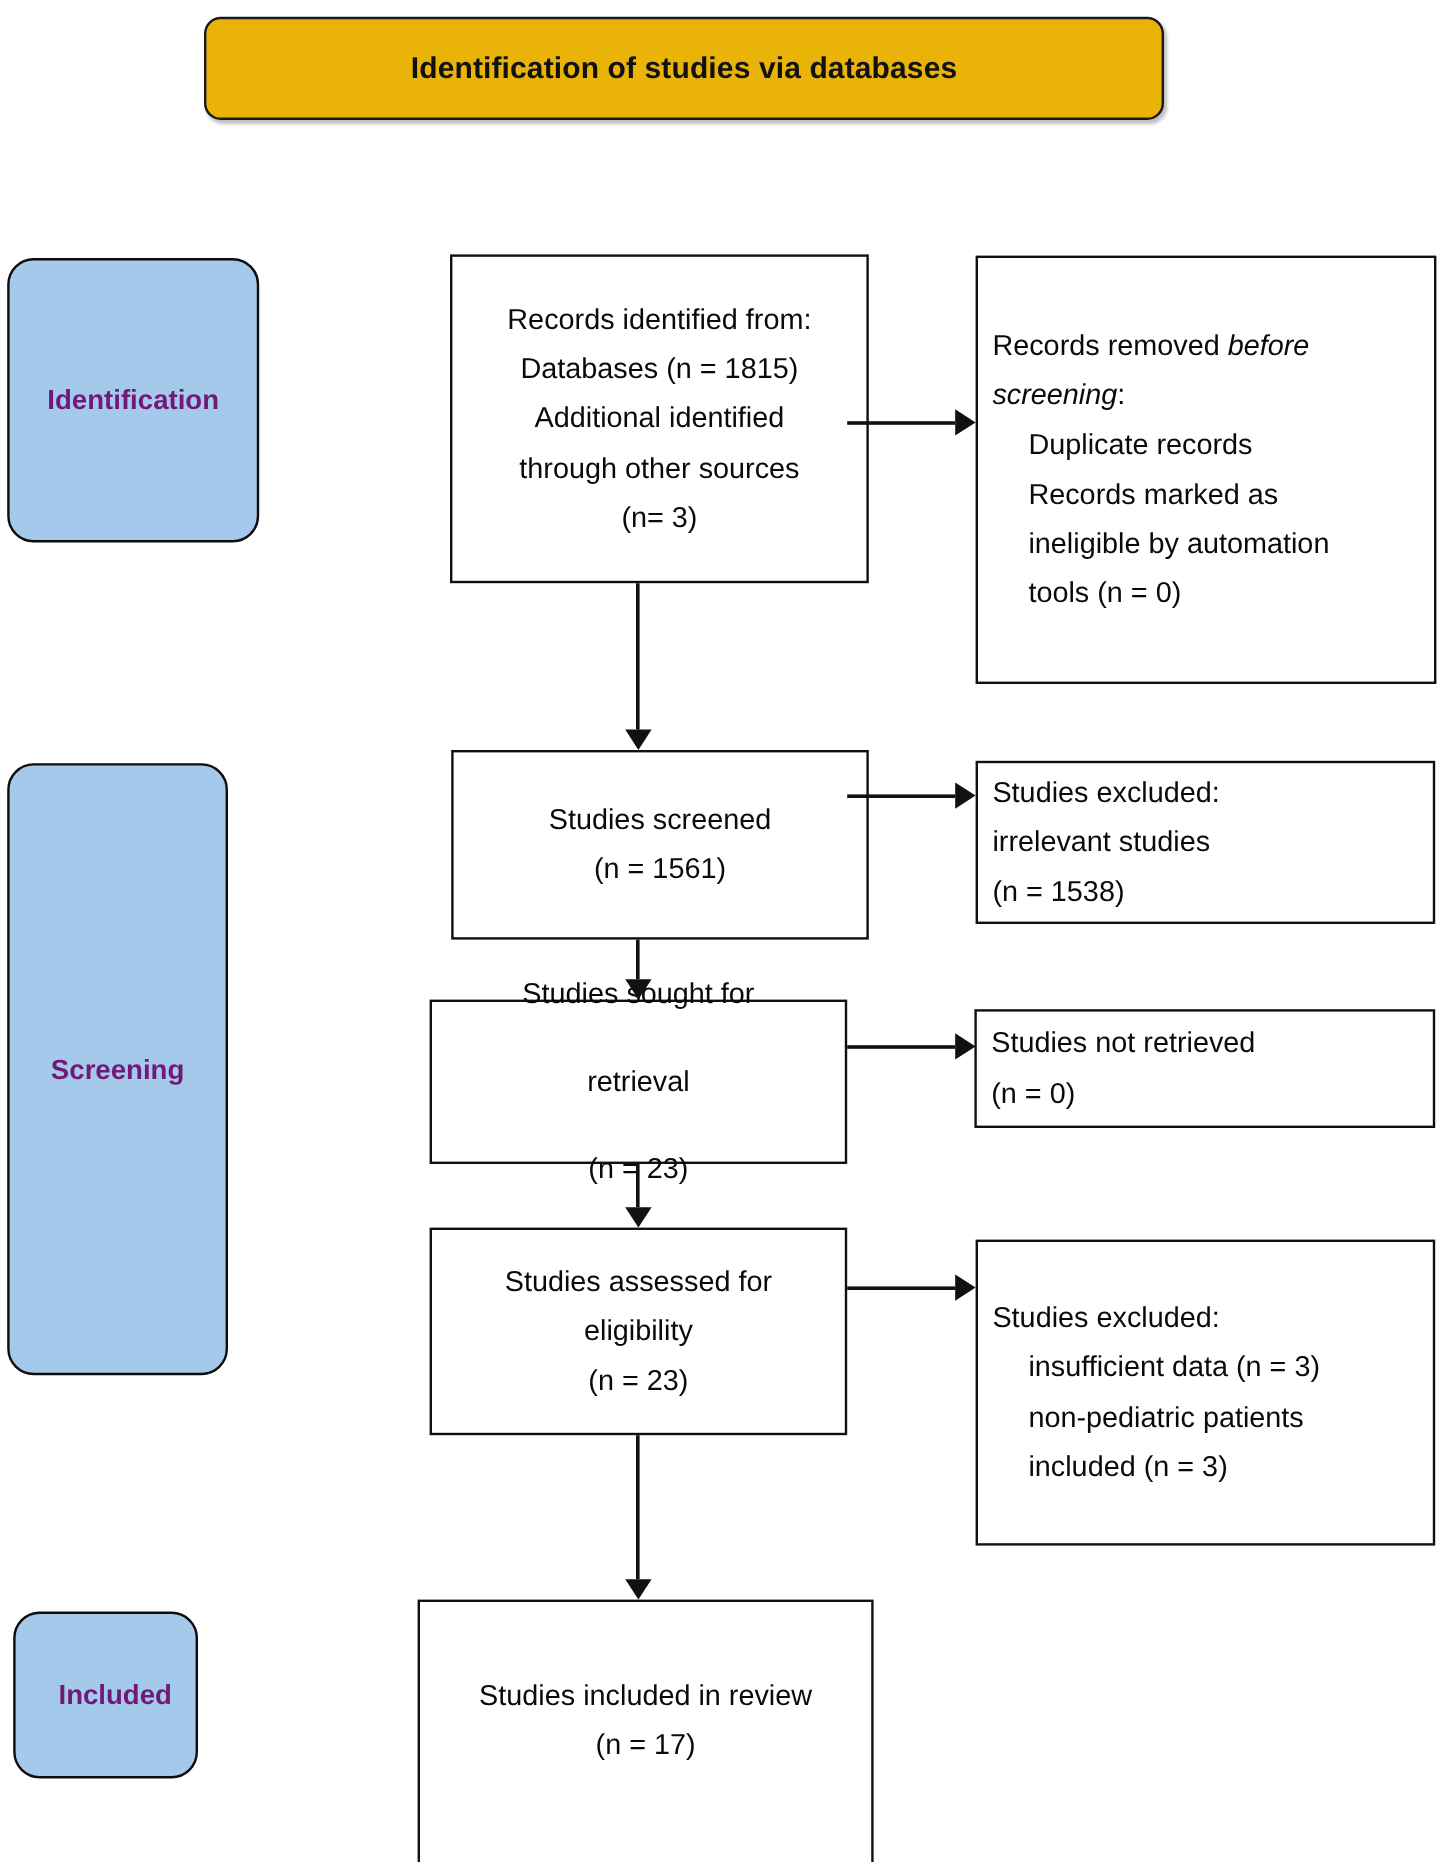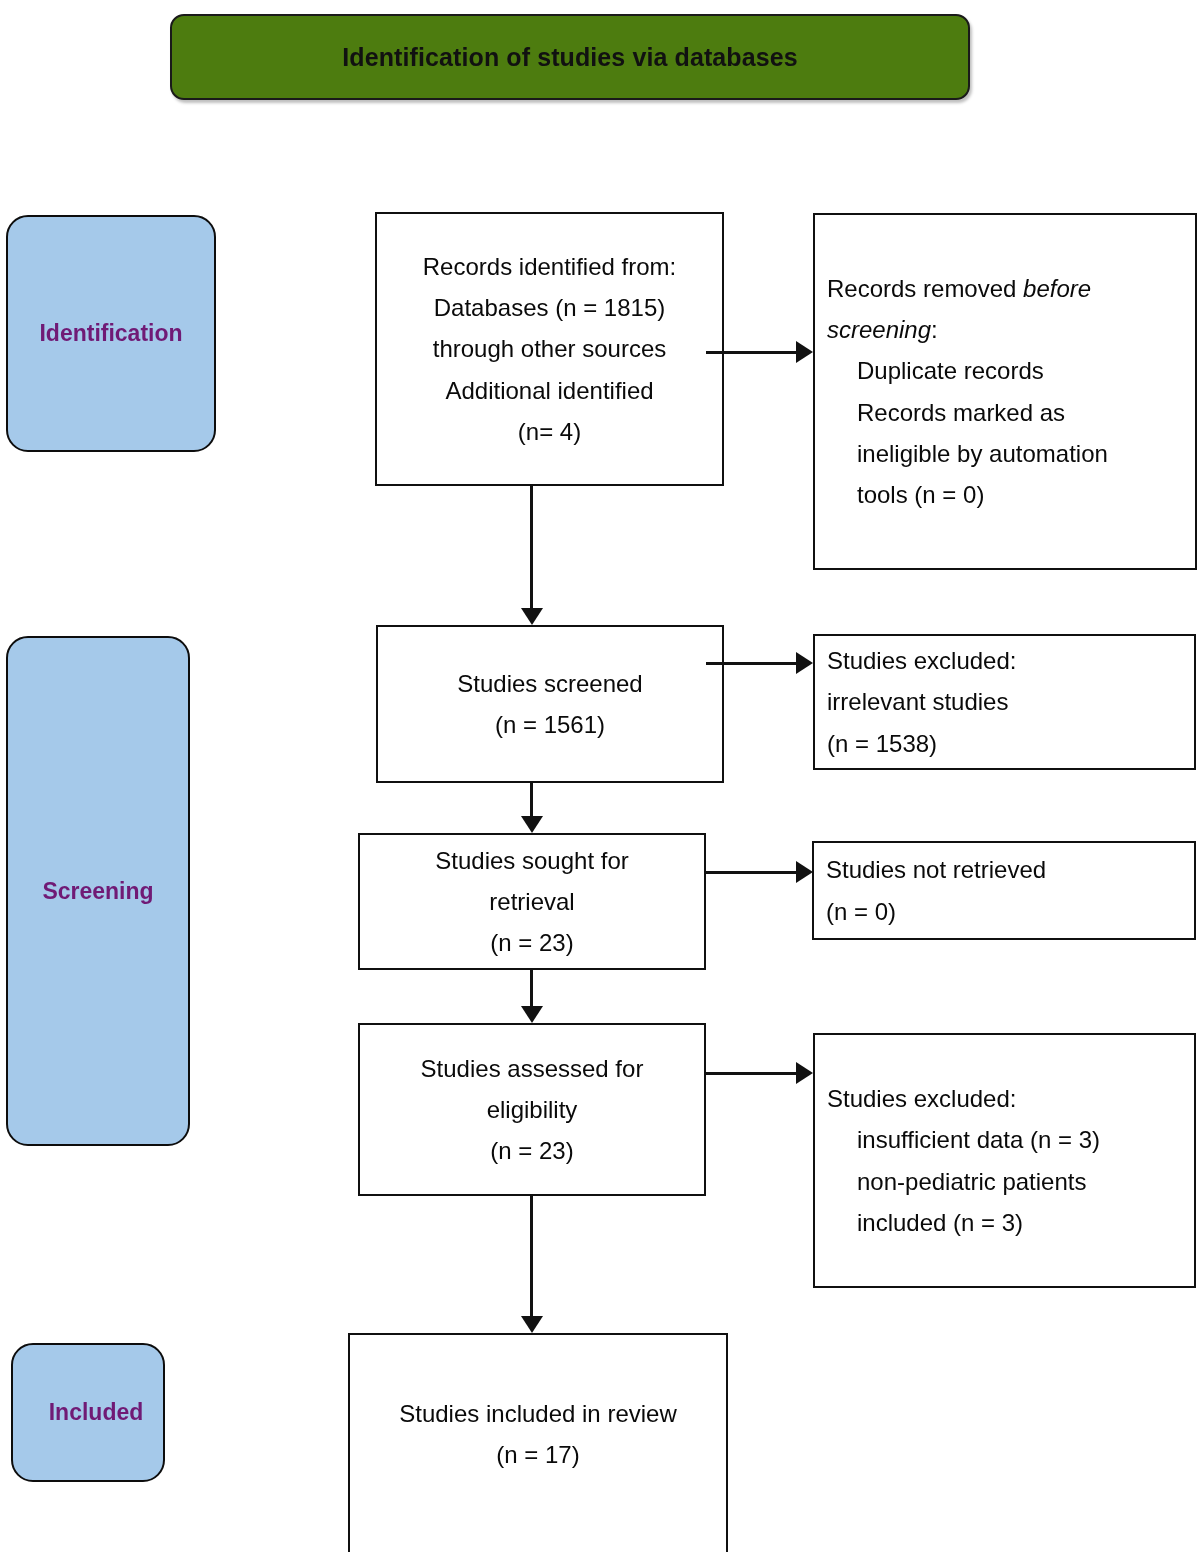--- a/index.html
+++ b/index.html
@@ -17,21 +17,21 @@
     overflow: hidden;
   }
 
   
   .banner {
     position: absolute;
     left: 170px;
     top: 14px;
     width: 800px;
     height: 86px;
-    background: #4d7c0f;
+    background: #eab308;
     border: 2px solid #1a1a1a;
     border-radius: 14px;
     display: flex;
     align-items: center;
     justify-content: center;
     box-sizing: border-box;
     box-shadow: 2px 3px 3px rgba(0,0,0,0.25);
   }
   .banner-text {
     font-size: 25px;
@@ -123,23 +123,23 @@
     <span class="phase-label">Screening</span>
   </div>
 
   <div class="phase" style="left:11px; top:1343px; width:154px; height:139px;padding-left:16px;">
     <span class="phase-label">Included</span>
   </div>
 
   <div class="box center" style="left:375px; top:212px; width:349px; height:274px;">
     <span class="box-line">Records identified from:</span>
     <span class="box-line">Databases (n = 1815)</span>
+    <span class="box-line">Additional identified</span>
     <span class="box-line">through other sources</span>
-    <span class="box-line">Additional identified</span>
-    <span class="box-line">(n= 4)</span>
+    <span class="box-line">(n= 3)</span>
   </div>
 
   <div class="box left" style="left:813px; top:213px; width:384px; height:357px;">
     <span class="box-line"><span>Records removed </span><span class="ital">before</span></span>
     <span class="box-line"><span class="ital">screening</span><span>:</span></span>
     <span class="box-line indent">Duplicate records</span>
     <span class="box-line indent">Records marked as</span>
     <span class="box-line indent">ineligible by automation</span>
     <span class="box-line indent">tools (n = 0)</span>
   </div>
@@ -148,21 +148,21 @@
     <span class="box-line">Studies screened</span>
     <span class="box-line">(n = 1561)</span>
   </div>
 
   <div class="box left" style="left:813px; top:634px; width:383px; height:136px;">
     <span class="box-line">Studies excluded:</span>
     <span class="box-line">irrelevant studies</span>
     <span class="box-line">(n = 1538)</span>
   </div>
 
-  <div class="box center" style="left:358px; top:833px; width:348px; height:137px;">
+  <div class="box center" style="left:358px; top:833px; width:348px; height:137px;gap:32px;">
     <span class="box-line">Studies sought for</span>
     <span class="box-line">retrieval</span>
     <span class="box-line">(n = 23)</span>
   </div>
 
   <div class="box left" style="left:812px; top:841px; width:384px; height:99px;">
     <span class="box-line">Studies not retrieved</span>
     <span class="box-line">(n = 0)</span>
   </div>
 

